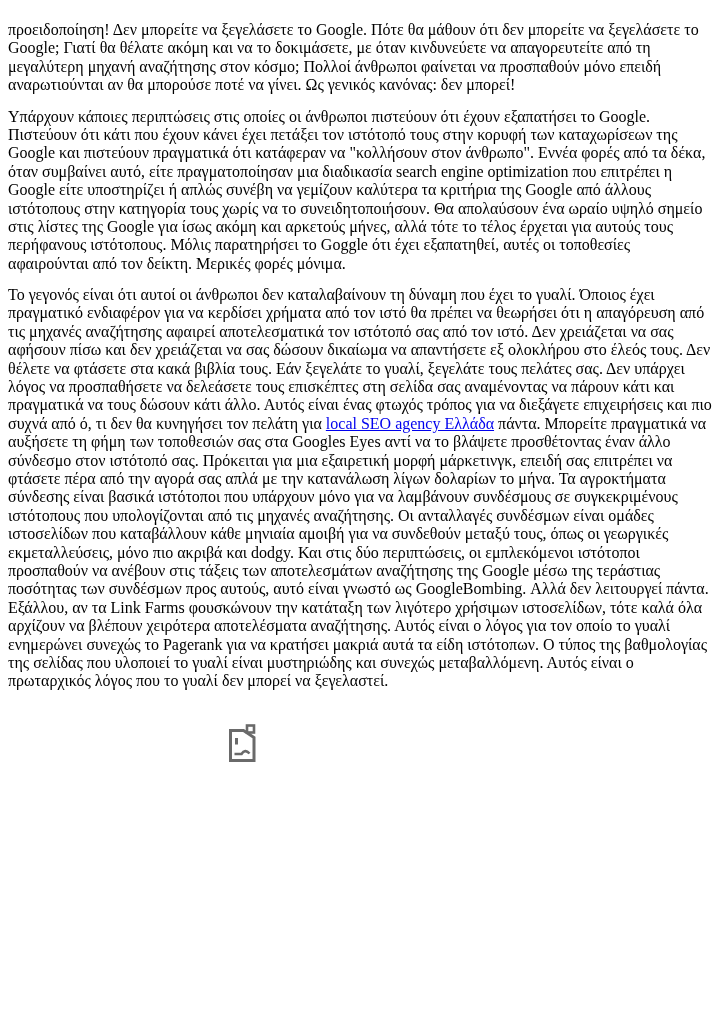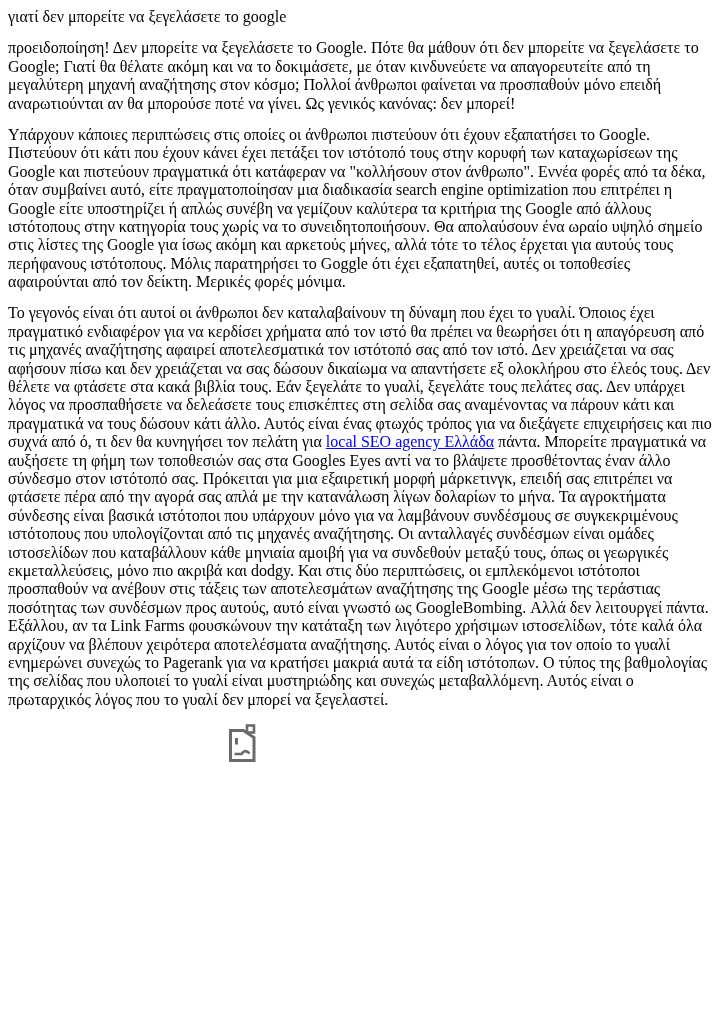--- a/index.html
+++ b/index.html
@@ -43,21 +43,20 @@
     display: block;
     width: 29px;
     height: 40px;
   }
 </style>
 </head>
 <body>
 
 <div class="page">
 
-  <p class="page-title">γιατί δεν μπορείτε να ξεγελάσετε το google</p>
 
   <p class="body-para">προειδοποίηση! Δεν μπορείτε να ξεγελάσετε το Google. Πότε θα μάθουν ότι δεν μπορείτε να ξεγελάσετε το Google; Γιατί θα θέλατε ακόμη και να το δοκιμάσετε, με όταν κινδυνεύετε να απαγορευτείτε από τη μεγαλύτερη μηχανή αναζήτησης στον κόσμο; Πολλοί άνθρωποι φαίνεται να προσπαθούν μόνο επειδή αναρωτιούνται αν θα μπορούσε ποτέ να γίνει. Ως γενικός κανόνας: δεν μπορεί!</p>
 
   <p class="body-para">Υπάρχουν κάποιες περιπτώσεις στις οποίες οι άνθρωποι πιστεύουν ότι έχουν εξαπατήσει το Google. Πιστεύουν ότι κάτι που έχουν κάνει έχει πετάξει τον ιστότοπό τους στην κορυφή των καταχωρίσεων της Google και πιστεύουν πραγματικά ότι κατάφεραν να "κολλήσουν στον άνθρωπο". Εννέα φορές από τα δέκα, όταν συμβαίνει αυτό, είτε πραγματοποίησαν μια διαδικασία search engine optimization που επιτρέπει η Google είτε υποστηρίζει ή απλώς συνέβη να γεμίζουν καλύτερα τα κριτήρια της Google από άλλους ιστότοπους στην κατηγορία τους χωρίς να το συνειδητοποιήσουν. Θα απολαύσουν ένα ωραίο υψηλό σημείο στις λίστες της Google για ίσως ακόμη και αρκετούς μήνες, αλλά τότε το τέλος έρχεται για αυτούς τους περήφανους ιστότοπους. Μόλις παρατηρήσει το Goggle ότι έχει εξαπατηθεί, αυτές οι τοποθεσίες αφαιρούνται από τον δείκτη. Μερικές φορές μόνιμα.</p>
 
   <p class="body-para"><span>Το γεγονός είναι ότι αυτοί οι άνθρωποι δεν καταλαβαίνουν τη δύναμη που έχει το γυαλί. Όποιος έχει πραγματικό ενδιαφέρον για να κερδίσει χρήματα από τον ιστό θα πρέπει να θεωρήσει ότι η απαγόρευση από τις μηχανές αναζήτησης αφαιρεί αποτελεσματικά τον ιστότοπό σας από τον ιστό. Δεν χρειάζεται να σας αφήσουν πίσω και δεν χρειάζεται να σας δώσουν δικαίωμα να απαντήσετε εξ ολοκλήρου στο έλεός τους. Δεν θέλετε να φτάσετε στα κακά βιβλία τους. Εάν ξεγελάτε το γυαλί, ξεγελάτε τους πελάτες σας. Δεν υπάρχει λόγος να προσπαθήσετε να δελεάσετε τους επισκέπτες στη σελίδα σας αναμένοντας να πάρουν κάτι και πραγματικά να τους δώσουν κάτι άλλο. Αυτός είναι ένας φτωχός τρόπος για να διεξάγετε επιχειρήσεις και πιο συχνά από ό, τι δεν θα κυνηγήσει τον πελάτη για </span><a href="#" class="inline-link">local SEO agency Ελλάδα</a><span> πάντα. Μπορείτε πραγματικά να αυξήσετε τη φήμη των τοποθεσιών σας στα Googles Eyes αντί να το βλάψετε προσθέτοντας έναν άλλο σύνδεσμο στον ιστότοπό σας. Πρόκειται για μια εξαιρετική μορφή μάρκετινγκ, επειδή σας επιτρέπει να φτάσετε πέρα από την αγορά σας απλά με την κατανάλωση λίγων δολαρίων το μήνα. Τα αγροκτήματα σύνδεσης είναι βασικά ιστότοποι που υπάρχουν μόνο για να λαμβάνουν συνδέσμους σε συγκεκριμένους ιστότοπους που υπολογίζονται από τις μηχανές αναζήτησης. Οι ανταλλαγές συνδέσμων είναι ομάδες ιστοσελίδων που καταβάλλουν κάθε μηνιαία αμοιβή για να συνδεθούν μεταξύ τους, όπως οι γεωργικές εκμεταλλεύσεις, μόνο πιο ακριβά και dodgy. Και στις δύο περιπτώσεις, οι εμπλεκόμενοι ιστότοποι προσπαθούν να ανέβουν στις τάξεις των αποτελεσμάτων αναζήτησης της Google μέσω της τεράστιας ποσότητας των συνδέσμων προς αυτούς, αυτό είναι γνωστό ως GoogleBombing. Αλλά δεν λειτουργεί πάντα. Εξάλλου, αν τα Link Farms φουσκώνουν την κατάταξη των λιγότερο χρήσιμων ιστοσελίδων, τότε καλά όλα αρχίζουν να βλέπουν χειρότερα αποτελέσματα αναζήτησης. Αυτός είναι ο λόγος για τον οποίο το γυαλί ενημερώνει συνεχώς το Pagerank για να κρατήσει μακριά αυτά τα είδη ιστότοπων. Ο τύπος της βαθμολογίας της σελίδας που υλοποιεί το γυαλί είναι μυστηριώδης και συνεχώς μεταβαλλόμενη. Αυτός είναι ο πρωταρχικός λόγος που το γυαλί δεν μπορεί να ξεγελαστεί.</span></p>
 
 </div>
 
 <div class="broken-img">

